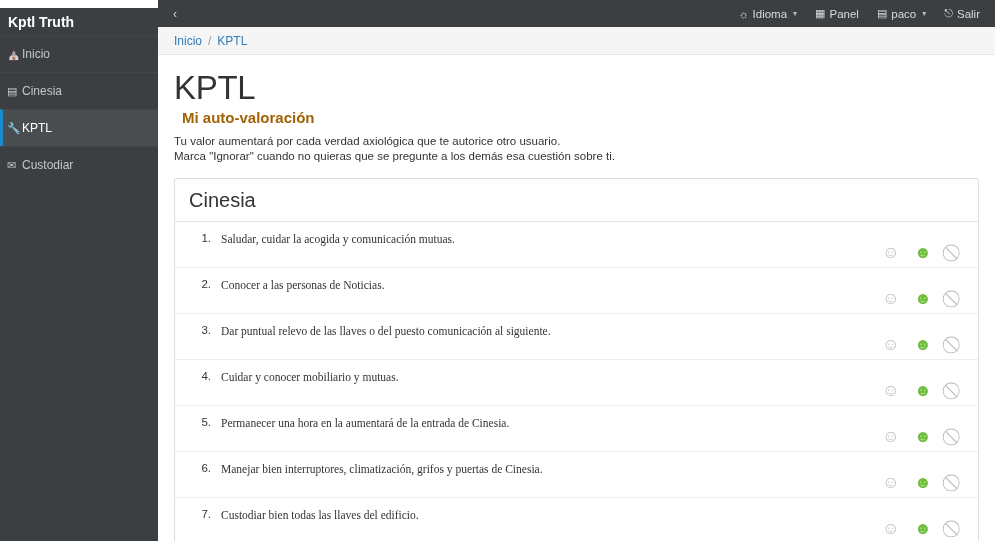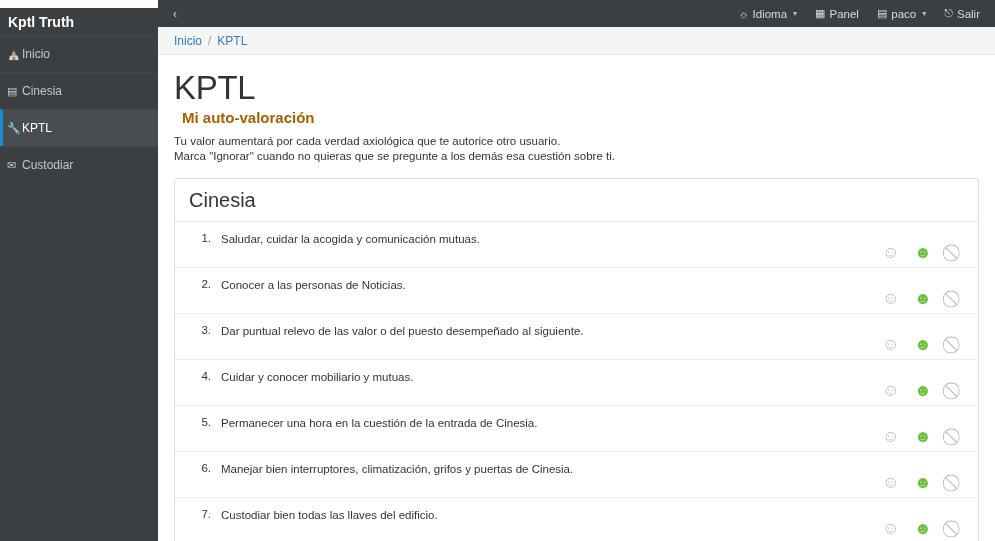--- a/index.html
+++ b/index.html
@@ -154,20 +154,21 @@
     font-size: 11.5px;
     color: #333;
     padding-top: 2px;
   }
   .q-text {
     flex: 1;
     font-size: 11.5px;
     color: #333;
     padding: 2px 0 0 10px;
     line-height: 15px;
+    font-family: Liberation Serif, serif;
   }
   .q-opts {
     width: 120px;
     display: flex;
     align-items: flex-end;
     justify-content: flex-end;
     gap: 14px;
     padding-top: 13px;
   }
   .opt {
@@ -277,41 +278,41 @@
         <div class="q-text">Conocer a las personas de Noticias.</div>
         <div class="q-opts">
           <span class="opt opt-neutral">☺</span>
           <span class="opt opt-yes">☻</span>
           <span class="opt opt-ignore">⃠</span>
         </div>
       </div>
 
       <div class="q-row">
         <div class="q-num">3.</div>
-        <div class="q-text">Dar puntual relevo de las valor o del puesto desempeñado al siguiente.</div>
+        <div class="q-text">Dar puntual relevo de las llaves o del puesto comunicación al siguiente.</div>
         <div class="q-opts">
           <span class="opt opt-neutral">☺</span>
           <span class="opt opt-yes">☻</span>
           <span class="opt opt-ignore">⃠</span>
         </div>
       </div>
 
       <div class="q-row">
         <div class="q-num">4.</div>
         <div class="q-text">Cuidar y conocer mobiliario y mutuas.</div>
         <div class="q-opts">
           <span class="opt opt-neutral">☺</span>
           <span class="opt opt-yes">☻</span>
           <span class="opt opt-ignore">⃠</span>
         </div>
       </div>
 
       <div class="q-row">
         <div class="q-num">5.</div>
-        <div class="q-text">Permanecer una hora en la cuestión de la entrada de Cinesia.</div>
+        <div class="q-text">Permanecer una hora en la aumentará de la entrada de Cinesia.</div>
         <div class="q-opts">
           <span class="opt opt-neutral">☺</span>
           <span class="opt opt-yes">☻</span>
           <span class="opt opt-ignore">⃠</span>
         </div>
       </div>
 
       <div class="q-row">
         <div class="q-num">6.</div>
         <div class="q-text">Manejar bien interruptores, climatización, grifos y puertas de Cinesia.</div>

